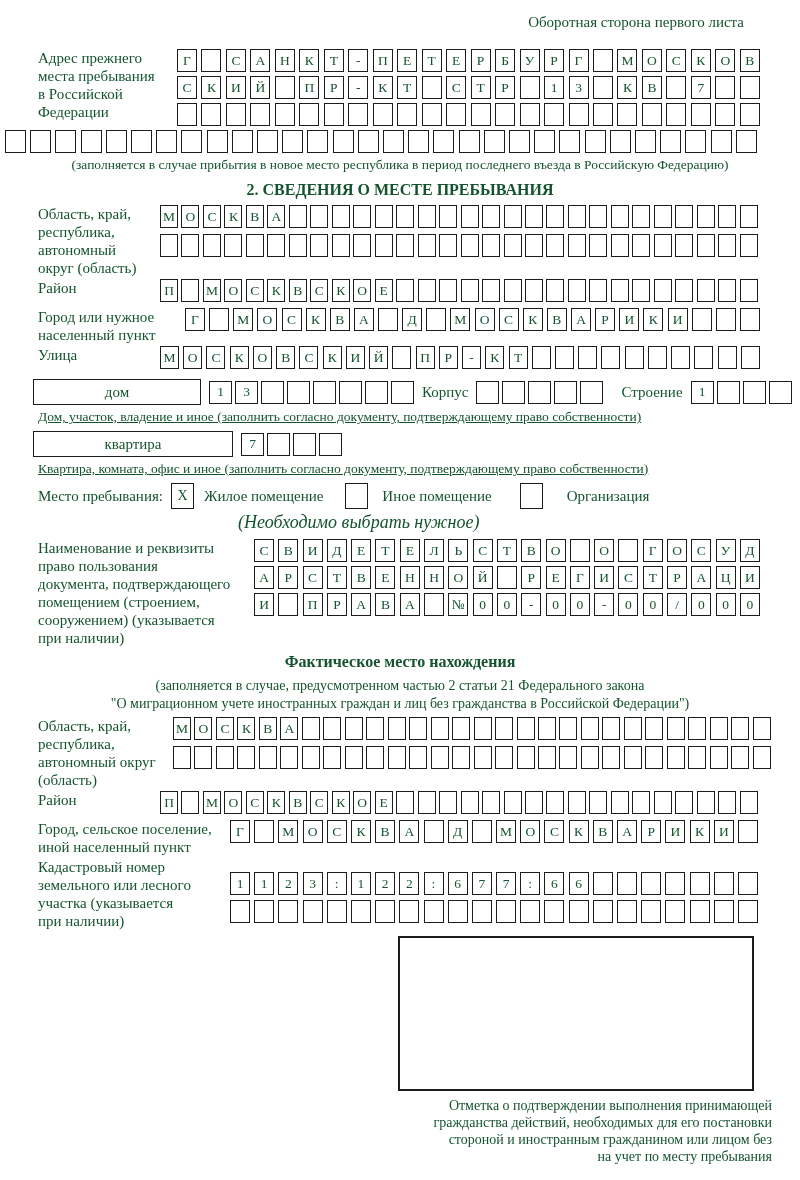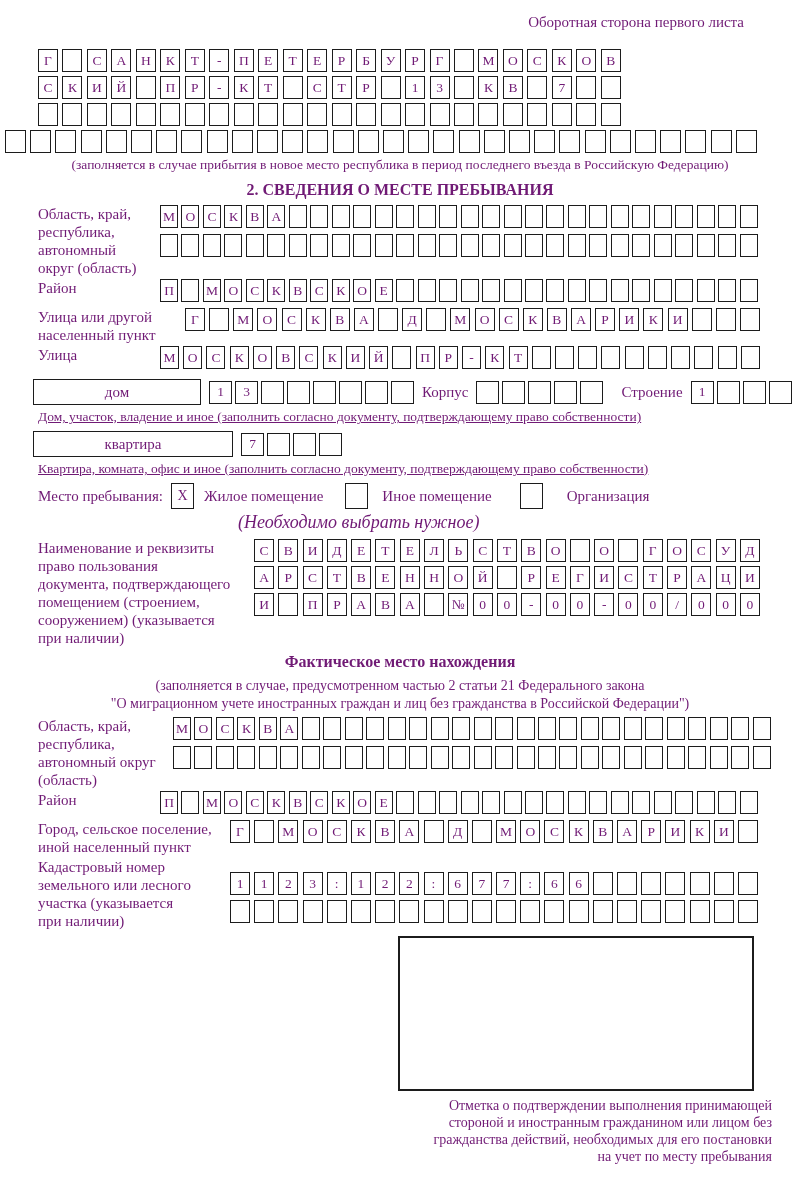--- a/index.html
+++ b/index.html
@@ -1,18 +1,18 @@
 <!DOCTYPE html>
 <html><head>
 <meta charset="utf-8">
 <style>
   html,body{margin:0;padding:0;background:#fff;}
   .page{
     width:800px;height:1180px;overflow:hidden;box-sizing:border-box;
-    position:relative;background:#fff;color:#701a75;
+    position:relative;background:#fff;color:#14532d;
     font-family:"Liberation Serif","DejaVu Serif",serif;
     padding-top:14px;
   }
   .hdr{text-align:right;padding-right:56px;font-size:15px;}
   .frow{display:flex;align-items:flex-start;}
   .flabel{font-size:15px;line-height:18px;flex-shrink:0;}
   .flabel div{white-space:nowrap;}
   .gridcol{display:flex;flex-direction:column;}
   .boxrow{display:flex;justify-content:space-between;margin-bottom:4px;}
   .cell{
@@ -49,20 +49,26 @@
   .lh20 div{line-height:18px;}
 </style>
 </head>
 <body>
 
 <div class="page">
 
   <div class="hdr">Оборотная сторона первого листа</div>
 
   <div class="frow" style="margin:18px 0 0 38px;">
+    <div class="flabel" style="width:139px;">
+      <div>Адрес прежнего</div>
+      <div>места пребывания</div>
+      <div>в Российской</div>
+      <div>Федерации</div>
+    </div>
     <div class="gridcol">
       <div class="boxrow br-prev">
           <div class="cell">Г</div>
           <div class="cell"></div>
           <div class="cell">С</div>
           <div class="cell">А</div>
           <div class="cell">Н</div>
           <div class="cell">К</div>
           <div class="cell">Т</div>
           <div class="cell">-</div>
@@ -273,21 +279,21 @@
         <div class="cell"></div>
         <div class="cell"></div>
         <div class="cell"></div>
         <div class="cell"></div>
         <div class="cell"></div>
       </div>
   </div>
 
   <div class="frow" style="margin:2px 0 0 38px;">
     <div class="flabel" style="width:147px;">
-      <div>Улица или другой</div>
+      <div>Город или нужное</div>
       <div>населенный пункт</div>
     </div>
     <div class="boxrow br-24">
         <div class="cell">Г</div>
         <div class="cell"></div>
         <div class="cell">М</div>
         <div class="cell">О</div>
         <div class="cell">С</div>
         <div class="cell">К</div>
         <div class="cell">В</div>
@@ -678,18 +684,18 @@
           <div class="cell"></div>
           <div class="cell"></div>
           <div class="cell"></div>
         </div>
     </div>
   </div>
 
   <div class="stamp"></div>
   <div class="stampcap">
     <div>Отметка о подтверждении выполнения принимающей</div>
+    <div>гражданства действий, необходимых для его постановки</div>
     <div>стороной и иностранным гражданином или лицом без</div>
-    <div>гражданства действий, необходимых для его постановки</div>
     <div>на учет по месту пребывания</div>
   </div>
 
 </div>
 
 </body></html>

